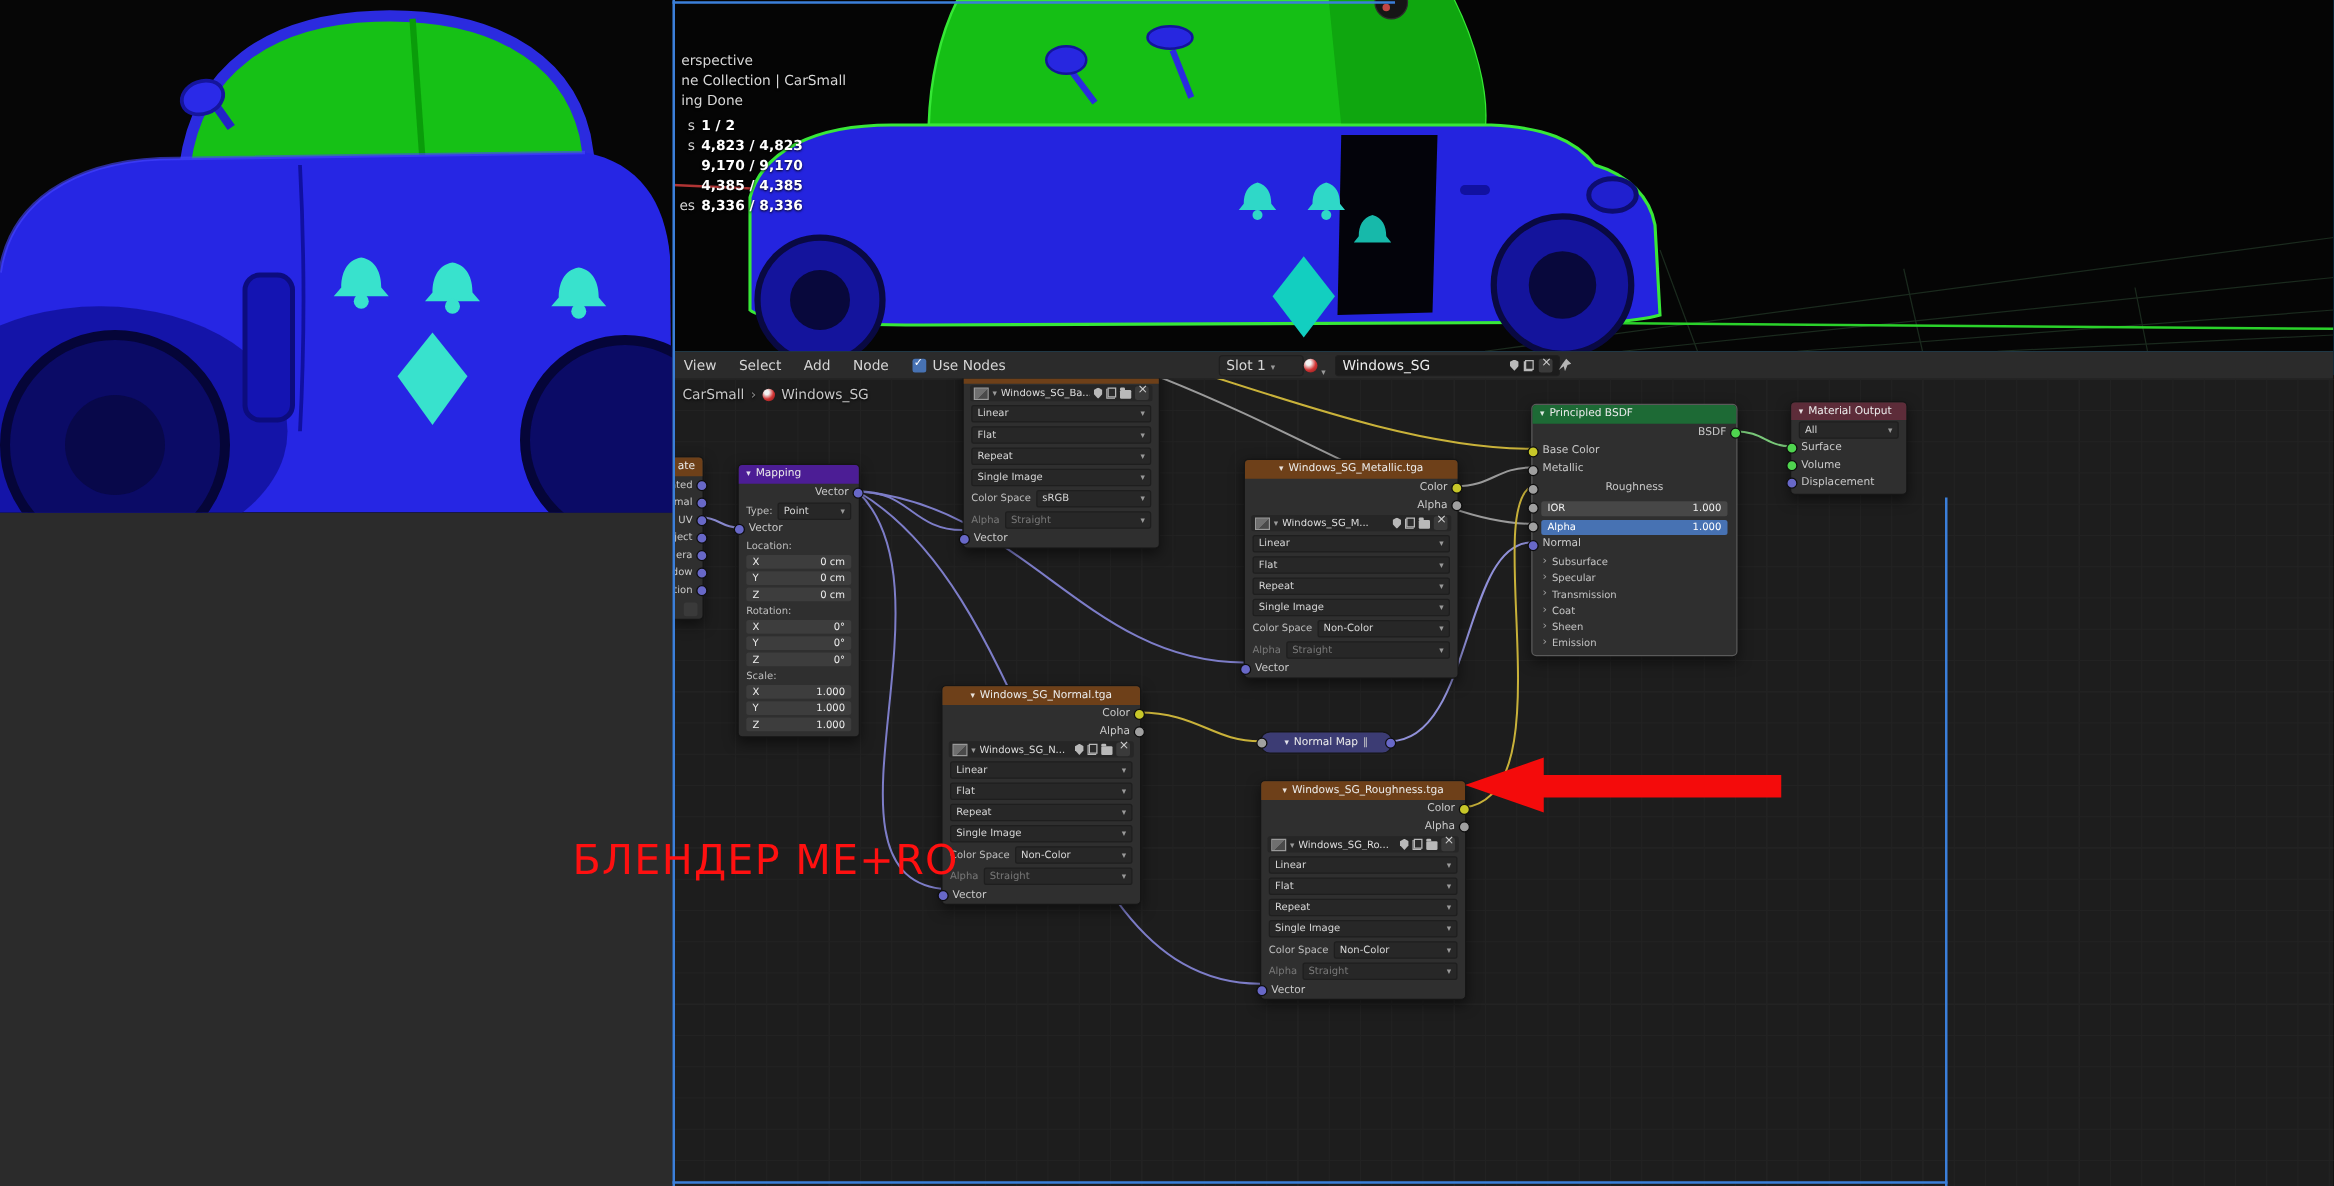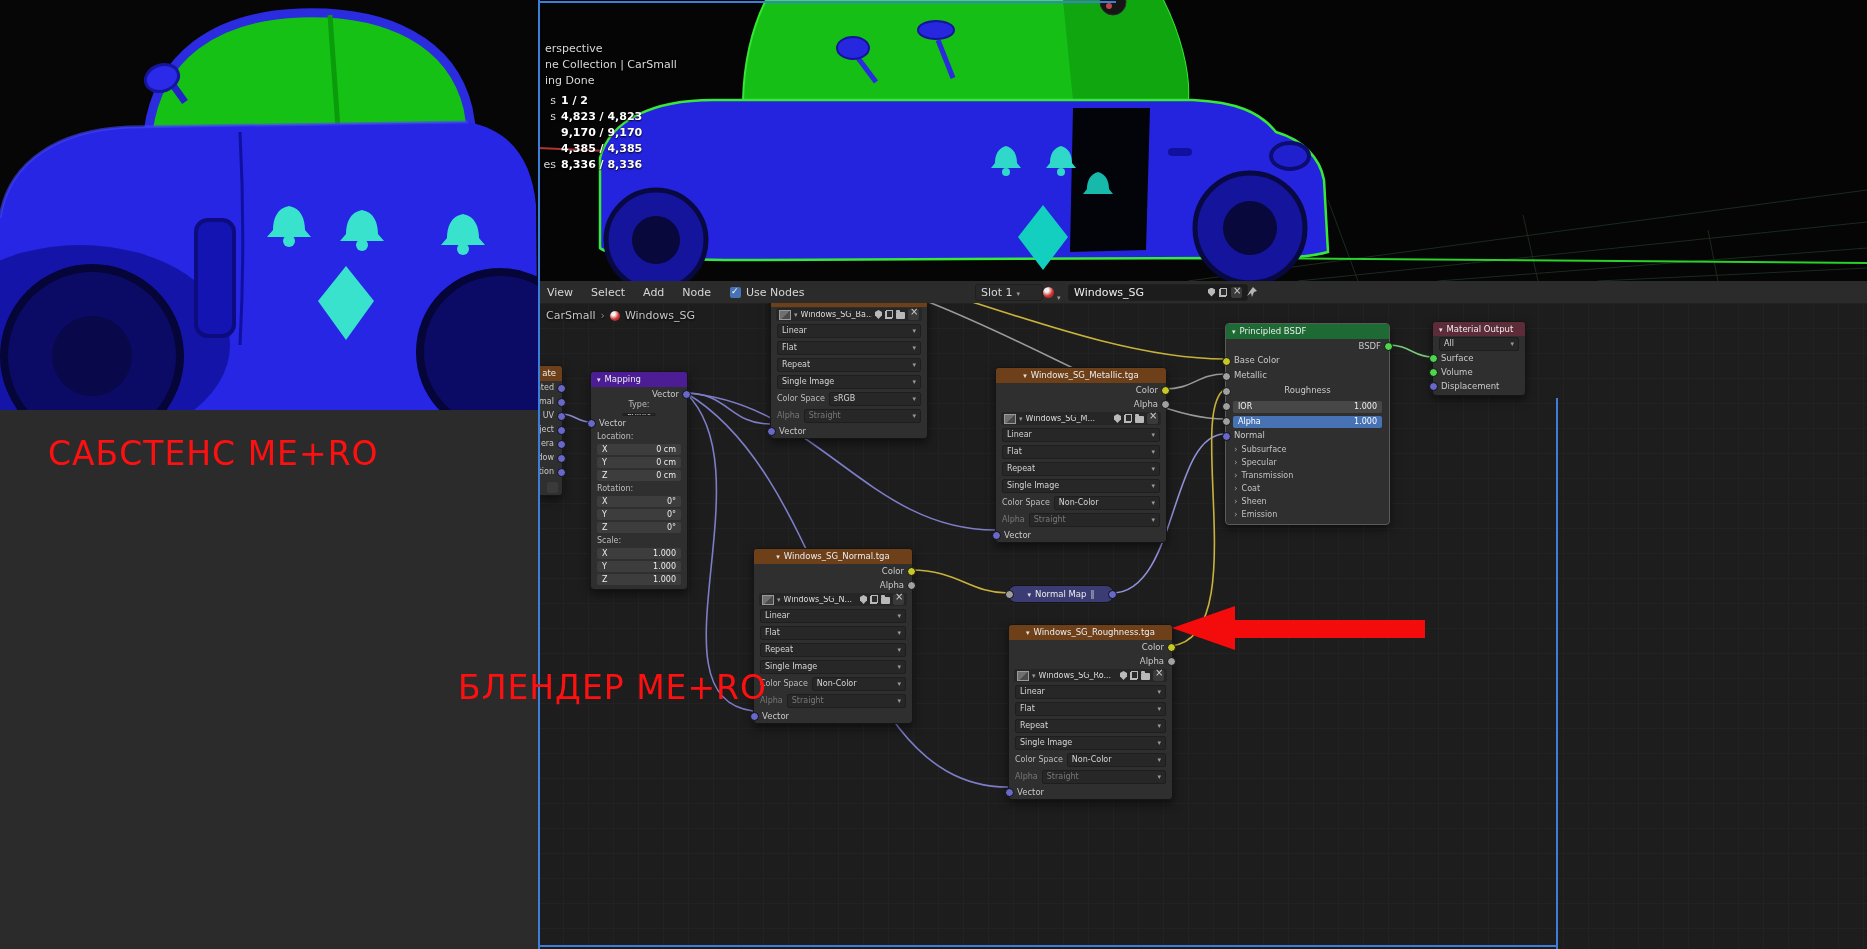--- a/index.html
+++ b/index.html
@@ -255,21 +255,21 @@
 
     <div class="node" style="left:52px;top:68px;width:96px;">
       <div class="nhead hd-vec">
             <span class="caret"></span>
             <span>Mapping</span>
           </div>
       <div class="trow right">
             <span>Vector</span>
             <span class="socket out sk-p"></span>
           </div>
-      <div class="selrow" style="height:15px;flex-direction:column;">
+      <div class="selrow" style="height:15px;">
         <span class="lbl">Type:</span>
         <div class="sel">
               <span>Point</span>
               <span class="chev"></span>
             </div>
       </div>
       <div class="trow">
             <span class="socket in sk-p"></span>
             <span>Vector</span>
           </div>
@@ -713,21 +713,20 @@
       <circle cx="92" cy="356" r="40" fill="#08084a"></circle>
       <circle cx="500" cy="352" r="80" fill="#0b0b66" stroke="#050538" stroke-width="8"></circle>
       <rect x="196" y="220" width="38" height="116" rx="12" fill="#1414b2" stroke="#0c0c7e" stroke-width="4"></rect>
       <path d="M240,132 C243,190 244,270 240,345" stroke="#1010a0" stroke-width="3" fill="none"></path>
       <use href="#bellL" x="289" y="228"></use>
       <use href="#bellL" x="362" y="232"></use>
       <use href="#bellL" x="463" y="236"></use>
       <polygon points="346,266 374,301 346,340 318,301" fill="#38e2cd"></polygon>
     </svg>
   </div>
-  <div class="red-label" style="left:48px;top:434px;">САБСТЕНС ME+RO</div>
 </div>
 
 <div class="blue-line" style="left:538px;top:0;width:2px;height:949px;"></div>
 <div class="blue-line" style="left:538px;top:1px;width:578px;height:2px;"></div>
 <div class="blue-line" style="left:538px;top:945px;width:1020px;height:2px;"></div>
 <div class="blue-line" style="left:1556px;top:398px;width:2px;height:551px;"></div>
 
 <div id="anno">
   <div class="red-label" style="left:458px;top:668px;">БЛЕНДЕР ME+RO</div>
   <svg style="position:absolute;left:1160px;top:598px;" width="270" height="60">

